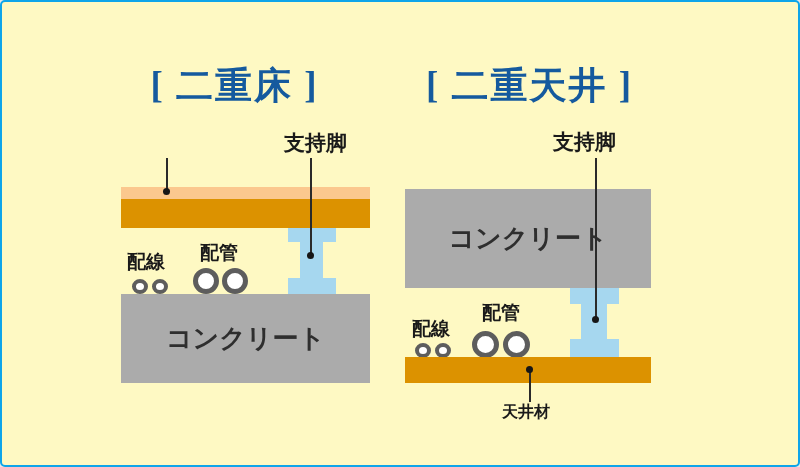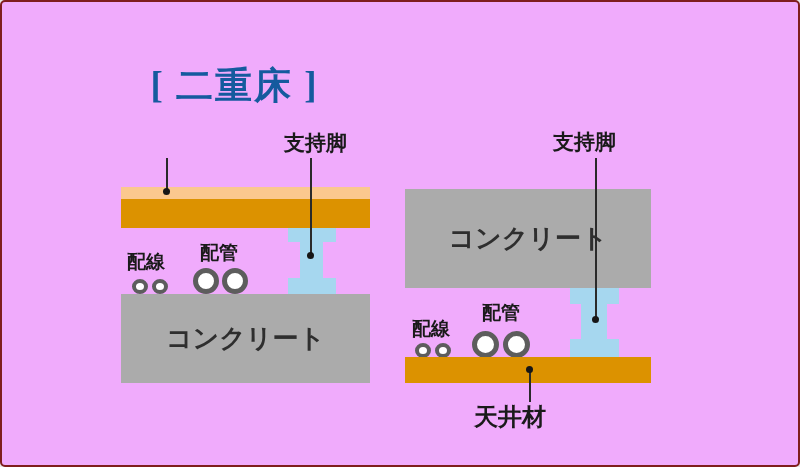--- a/index.html
+++ b/index.html
@@ -1,20 +1,20 @@
 <!DOCTYPE html>
 <html><head>
 <meta charset="utf-8">
 <style>
   html, body { margin: 0; padding: 0; background: #e8e8e8; }
   .canvas {
     position: relative;
     width: 800px; height: 467px;
-    background: #f0abfc;
-    border: 2px solid #7f1d1d;
+    background: #fef9c3;
+    border: 2px solid #0ea5e9;
     border-radius: 5px;
     box-sizing: border-box;
     overflow: hidden;
     font-family: "Liberation Serif", "DejaVu Serif", serif;
   }
 
   
   .diagram-title {
     position: absolute;
     top: 62px;
@@ -110,20 +110,21 @@
   <div class="ring" style="left:130px; top:277px; width:16px; height:15px;"></div>
   <div class="ring" style="left:150px; top:277px; width:16px; height:15px;"></div>
 
   <div class="lbl lbl-sm" style="left:198px; top:241px;">配管</div>
   <div class="ring ring-lg" style="left:191px; top:266px; width:26px; height:26px;"></div>
   <div class="ring ring-lg" style="left:220px; top:266px; width:26px; height:26px;"></div>
 
   <div class="layer gray" style="left:119px; top:292px; width:249px; height:89px;"></div>
   <div class="lbl-concrete" style="left:119px; top:324px; width:249px;">コンクリート</div>
 
+  <div class="diagram-title title-right">[ 二重天井 ]</div>
 
   <div class="lbl" style="left:551px; top:130px;">支持脚</div>
 
   <div class="leader" style="left:593px; top:156px; height:162px;"></div>
   <div class="dot" style="left:590px; top:314px;"></div>
 
   <div class="layer gray" style="left:403px; top:187px; width:246px; height:99px;"></div>
   <div class="lbl-concrete" style="left:403px; top:224px; width:246px;">コンクリート</div>
 
   <div>
@@ -137,15 +138,15 @@
   <div class="ring" style="left:433px; top:341px; width:16px; height:15px;"></div>
 
   <div class="lbl lbl-sm" style="left:480px; top:301px;">配管</div>
   <div class="ring ring-lg" style="left:470px; top:329px; width:27px; height:27px;"></div>
   <div class="ring ring-lg" style="left:501px; top:329px; width:27px; height:27px;"></div>
 
   <div class="layer orange" style="left:403px; top:355px; width:246px; height:26px;"></div>
 
   <div class="dot" style="left:524px; top:364px;"></div>
   <div class="leader" style="left:527px; top:370px; height:30px;"></div>
-  <div class="lbl" style="left:472px; top:403px; font-size:24px;">天井材</div>
+  <div class="lbl" style="left:500px; top:403px; font-size:16px;font-family:Liberation Mono, monospace;">天井材</div>
 
 </div>
 
 </body></html>

